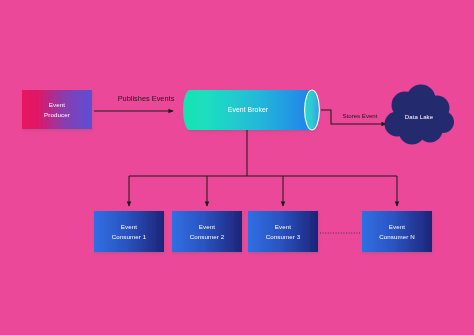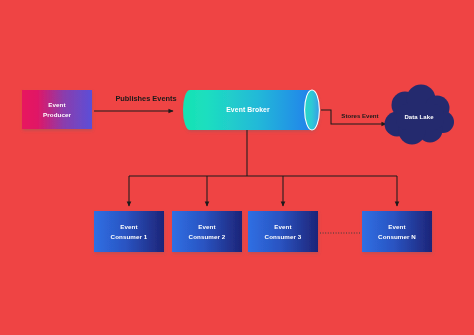--- a/index.html
+++ b/index.html
@@ -10,22 +10,21 @@
   body {
     width: 474px;
     height: 335px;
     overflow: hidden;
     font-family: "Liberation Sans", sans-serif;
   }
   #canvas {
     position: relative;
     width: 474px;
     height: 335px;
-    background: #ef4444;
-    font-weight: bold;
+    background: #ec4899;
   }
   #diagram-svg {
     position: absolute;
     left: 0;
     top: 0;
     width: 474px;
     height: 335px;
     display: block;
   }
   .node-label {

